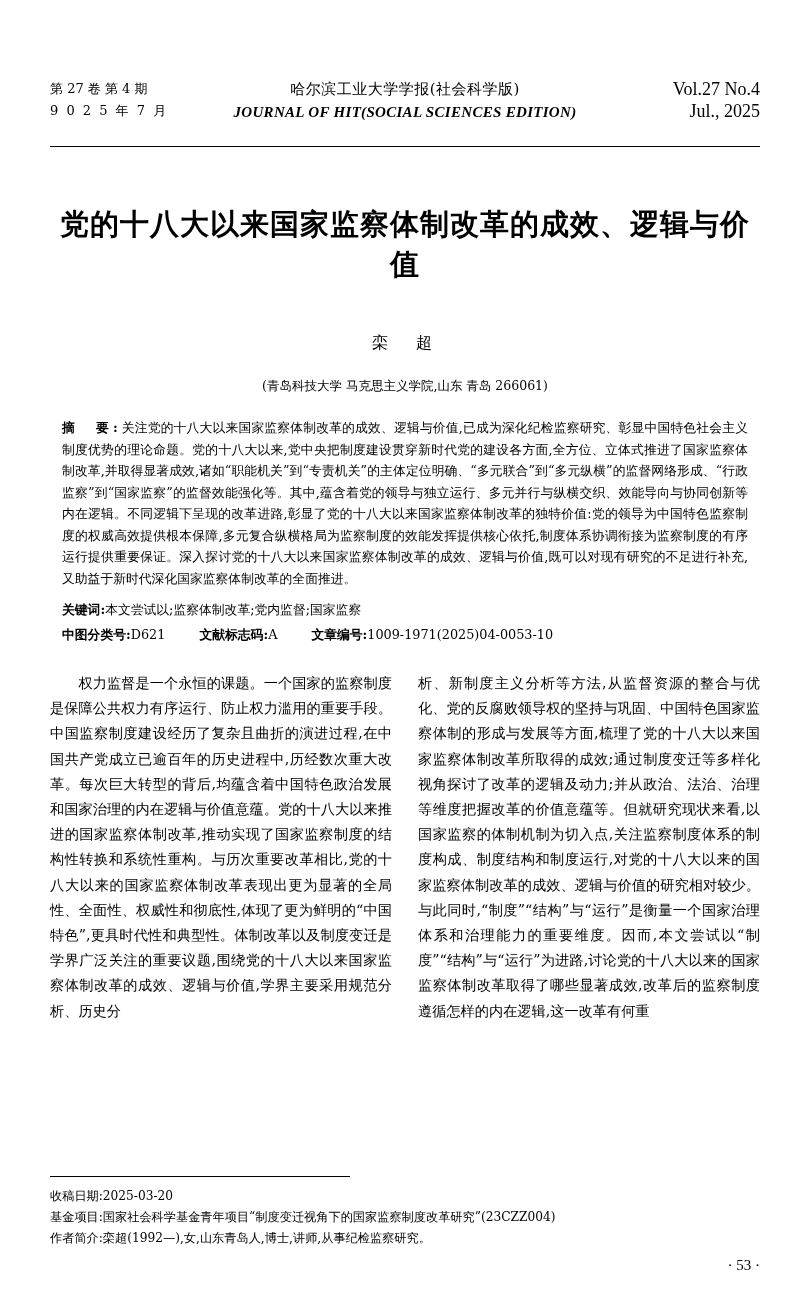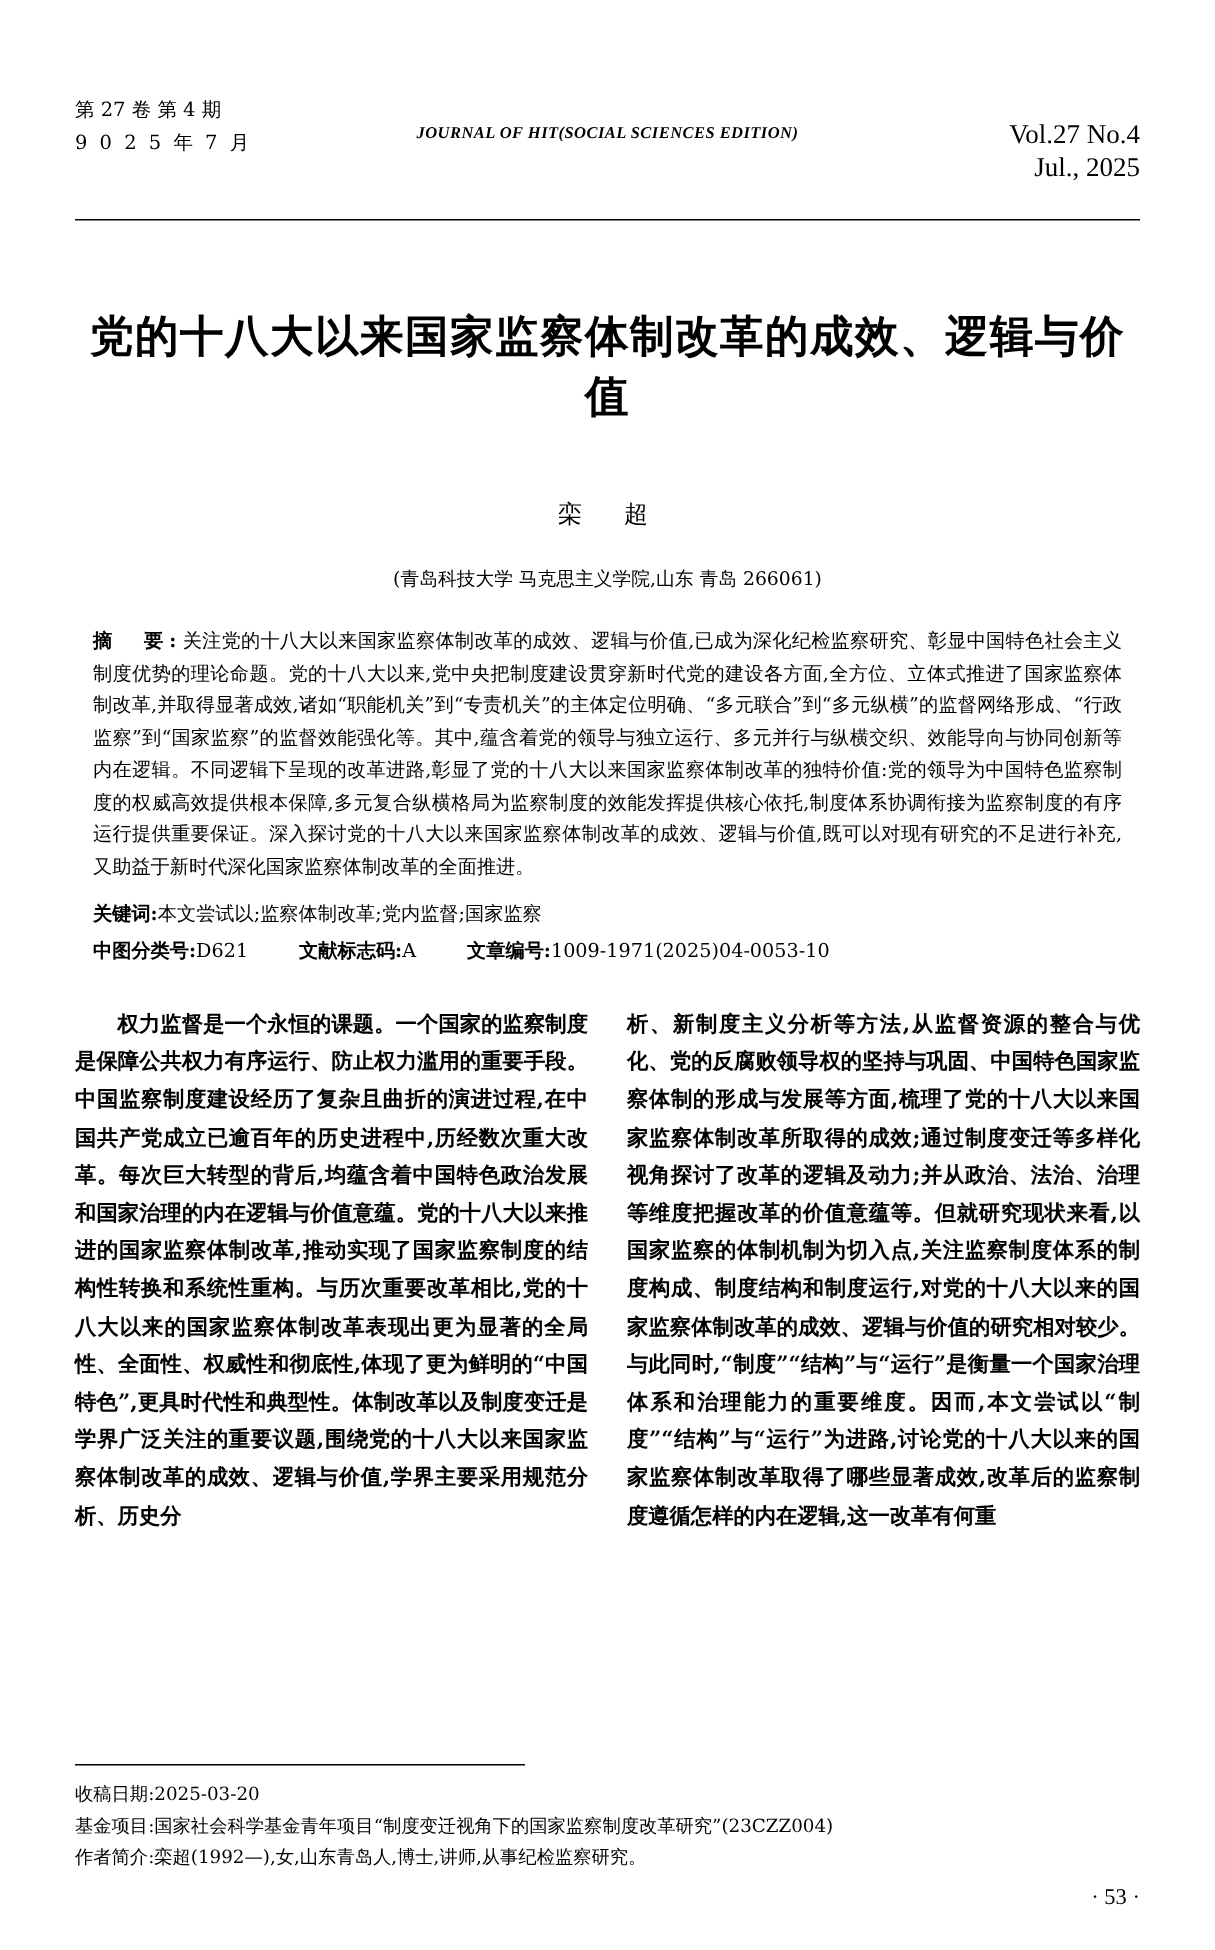--- a/index.html
+++ b/index.html
@@ -25,21 +25,21 @@
 
   
   .header {
     position: relative;
     padding-top: 78px;
     height: 62px;
   }
   .header-left {
     position: absolute;
     left: 0;
-    top: 63px;
+    top: 78px;
     font-size: 13px;
     line-height: 22px;
     text-align: left;
     font-family: "DejaVu Serif", "Liberation Serif", serif;
   }
   .header-left .line2 {
     letter-spacing: 2px;
   }
   .header-right {
     position: absolute;
@@ -58,21 +58,21 @@
   }
   .header-center .cn {
     font-family: "DejaVu Serif", "Liberation Serif", serif;
     font-weight: normal;
     letter-spacing: 0.5px;
   }
   .header-center .en {
     font-family: "Liberation Serif", serif;
     font-style: italic;
     font-weight: bold;
-    font-size: 11px;
+    font-size: 15px;
     letter-spacing: 0.3px;
   }
   .rule {
     border-top: 1px solid #000;
     margin-top: 6px;
   }
 
   
   .section-tag {
     margin-top: 10px;
@@ -138,21 +138,20 @@
     margin-top: 26px;
     display: flex;
     gap: 26px;
   }
   .col {
     width: 342px;
     font-size: 14.2px;
     line-height: 25.2px;
     text-align: justify;
     text-justify: inter-ideograph;
-    font-weight: bold;
   }
   .col p { margin: 0; }
   .col p.indent { text-indent: 2em; }
 
   
   .footnote-rule {
     position: absolute;
     left: 50px;
     top: 1176px;
     width: 300px;
@@ -185,20 +184,21 @@
   <div class="header">
     <div class="header-left">
       <div class="line1">第 27 卷 第 4 期</div>
       <div class="line2">9 0 2 5 年 7 月</div>
     </div>
     <div class="header-right">
       <div class="line1">Vol.27  No.4</div>
       <div class="line2">Jul., 2025</div>
     </div>
     <div class="header-center">
+      <div class="cn">哈尔滨工业大学学报(社会科学版)</div>
       <div class="en">JOURNAL OF HIT(SOCIAL SCIENCES EDITION)</div>
     </div>
   </div>
 
   <div class="rule"></div>
 
 
   <div class="title">党的十八大以来国家监察体制改革的成效、逻辑与价值</div>
 
   <div class="author">栾　超</div>

